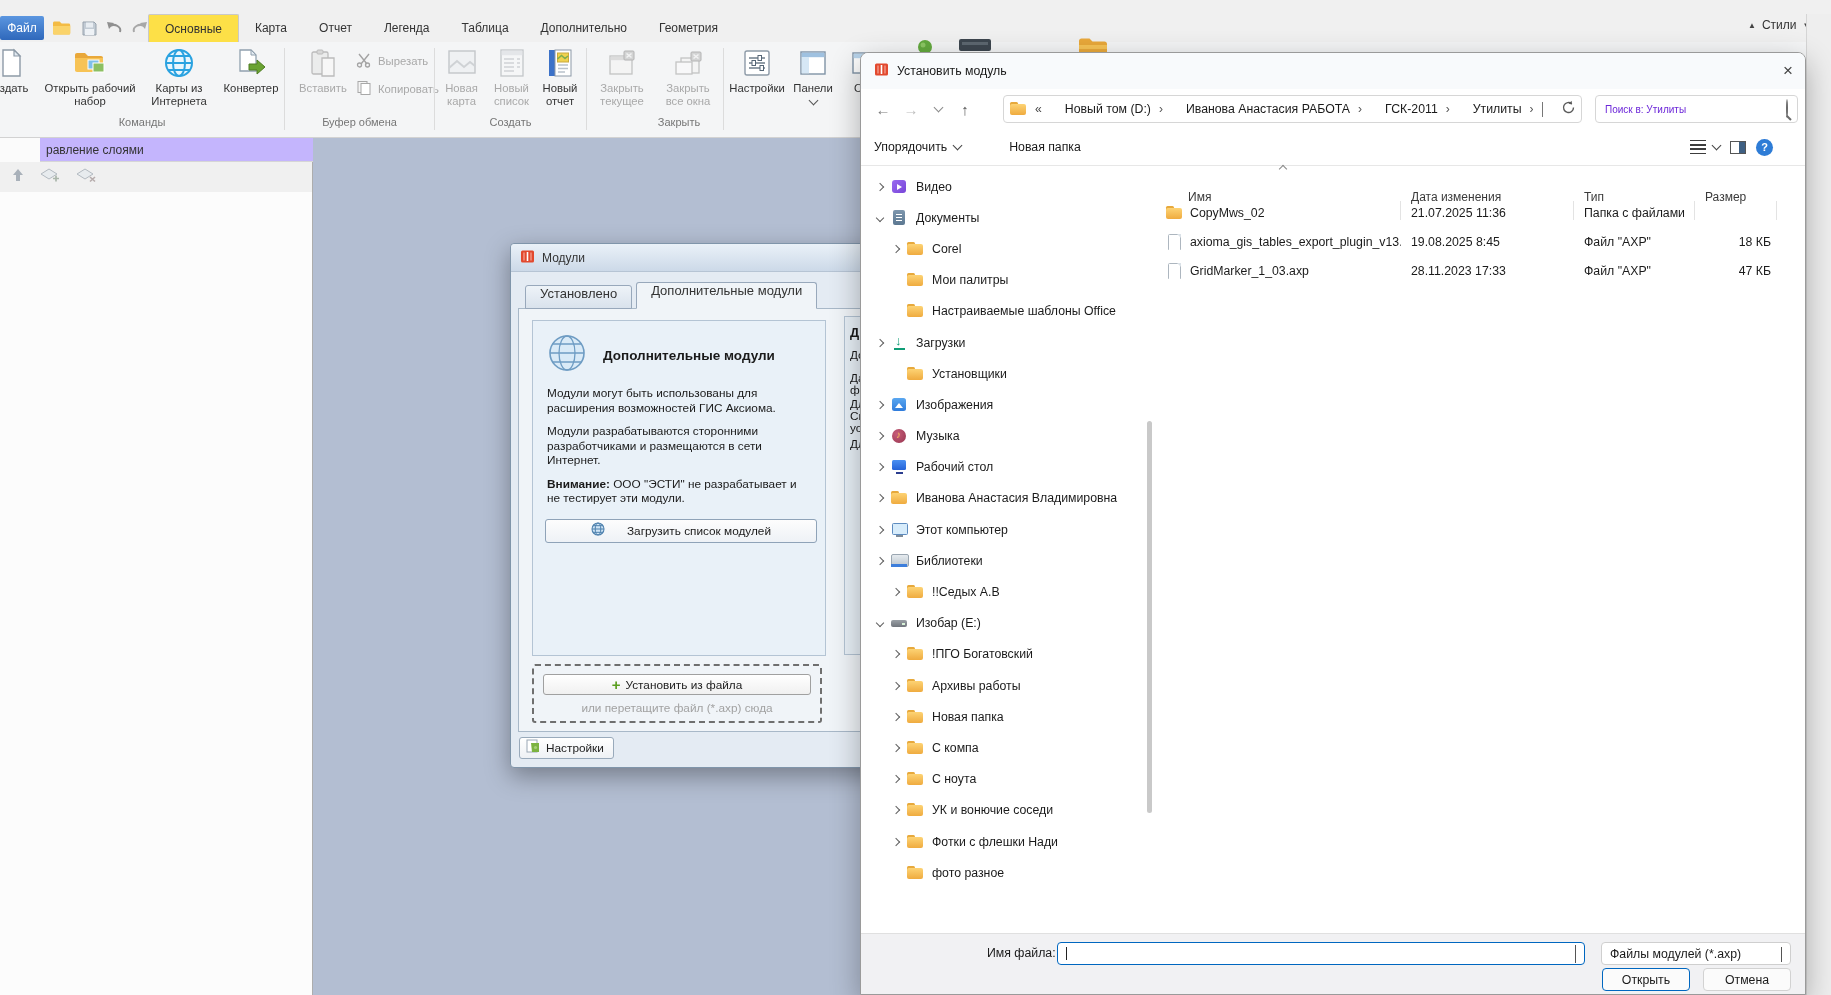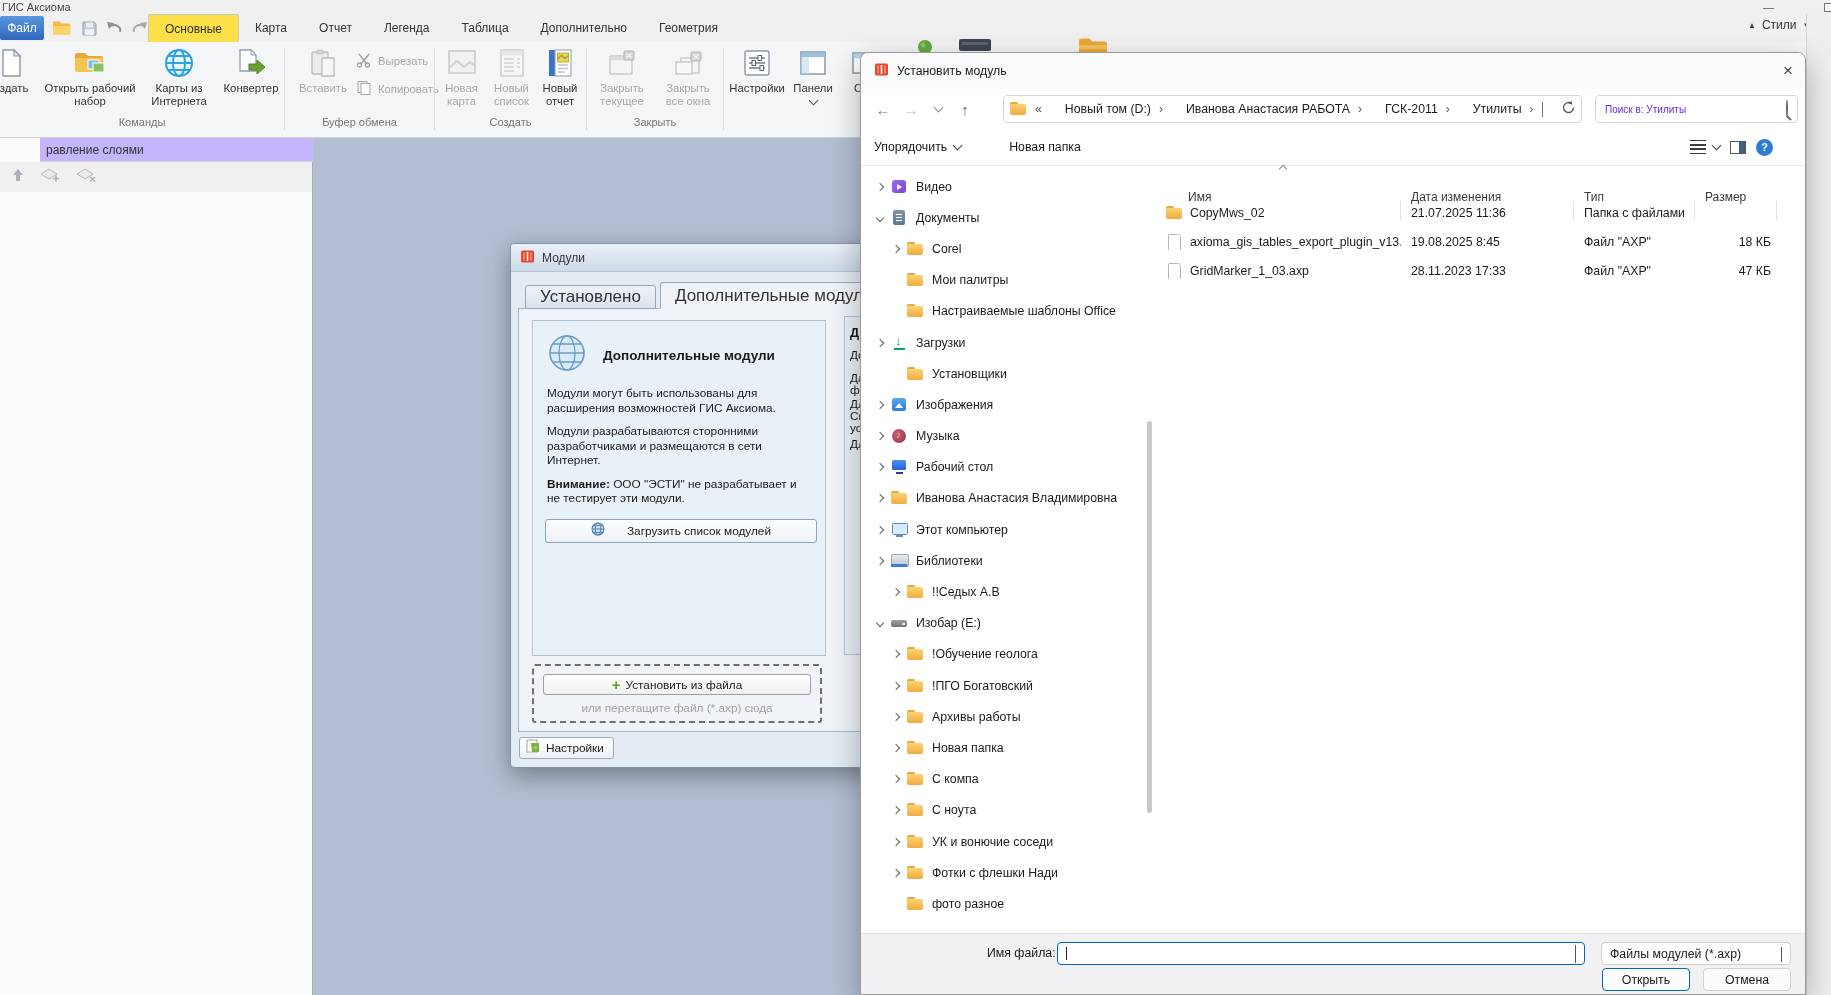--- a/index.html
+++ b/index.html
@@ -42,21 +42,21 @@
   .layers-body { position:absolute; left:0; top:54px; width:100%; height:calc(100% - 54px); background:#fcfcfc; }
 
   
   .map { position:absolute; left:313px; top:138px; width:1493px; height:857px; background:#b3bed2; }
   .rightstrip { position:absolute; left:1806px; top:14px; width:25px; height:981px; background:#eeeeee; border-left:1px solid #d5d5d5; }
 
   
   .mdlg { position:absolute; left:510px; top:243px; width:400px; height:525px; background:#e4ebf3; border:1px solid #8095aa; border-radius:4px; box-shadow:0 8px 24px rgba(0,0,0,.35); z-index:3; }
   .mdlg-title { position:absolute; left:0; top:0; width:100%; height:28px; background:linear-gradient(#eaf1f8,#ccd9e8); border-bottom:1px solid #b6c4d4; border-radius:4px 4px 0 0; display:flex; align-items:center; gap:7px; padding-left:9px; font-size:12px; color:#333; }
   .mtabs { position:absolute; left:14px; top:38px; display:flex; align-items:flex-end; gap:4px; z-index:2; }
-  .mtab { height:24px; padding:0 14px; display:flex; align-items:center; font-size:17px; background:linear-gradient(#eef3f8,#d9e2ec); border:1px solid #98a8bb; border-radius:3px 3px 0 0; }
+  .mtab { height:24px; padding:0 14px; display:flex; align-items:flex-start; font-size:13px; background:linear-gradient(#eef3f8,#d9e2ec); border:1px solid #98a8bb; border-radius:3px 3px 0 0; }
   .mtab.tabstate-true { height:27px; background:#f0f4f8; border-bottom:1px solid #f0f4f8; }
   .mpanel { position:absolute; left:7px; top:64px; width:386px; height:424px; background:#f0f4f8; border:1px solid #a8b8c8; display:flex; flex-direction:column; padding:11px 10px 8px 13px; }
   .mcard { width:294px; background:#e9f1f8; border:1px solid #b4c4d4; flex:1; padding:10px 12px; overflow:hidden; }
   .mcard-head { display:flex; align-items:center; gap:16px; margin:2px 0 8px 2px; }
   .mcard-head b { font-size:13.5px; color:#1a1a1a; }
   .mcard p { font-size:11.8px; line-height:14.5px; margin:9px 2px 0 2px; color:#1a1a1a; }
   .mload { margin-top:13px; width:272px; height:24px; background:linear-gradient(#fdfdfd,#eef2f6); border:1px solid #8fa3b8; border-radius:3px; display:flex; align-items:center; justify-content:center; gap:22px; font-size:11.8px; color:#1a1a1a; }
   .mdrop { margin-top:8px; width:290px; min-height:58px; border:2px dashed #6f6f6f; border-radius:3px; padding:8px 9px 6px; }
   .minstall { width:268px; height:21px; margin:0 auto; background:linear-gradient(#fff,#f0f0f0); border:1px solid #a0a0a0; border-radius:3px; display:flex; align-items:center; justify-content:center; gap:5px; font-size:11.8px; color:#222; }
   .minstall .plus { color:#5a9e1f; font-weight:bold; font-size:15px; line-height:1; }
@@ -151,25 +151,20 @@
   .vlist { width:16px; display:flex; flex-direction:column; gap:2.6px; }
   .vlist i { height:1.7px; background:#3c3c3c; }
   .pane-ico { width:16px; height:13px; border:1.5px solid #555; display:flex; }
   .pane-ico::after { content:""; width:45%; height:100%; background:#3e5f82; margin-left:55%; }
 </style>
 </head>
 <body>
 
 <div id="stage">
 
-  <div class="titlebar">
-    <span class="apptitle">ГИС Аксиома</span>
-    <span class="win-min">—</span>
-    <span class="win-max-frag"></span>
-  </div>
 
   <div class="tabrow">
     <div class="file-btn">Файл</div>
     <span class="qa" style="left:50px">
       <svg width="19" height="16" viewBox="0 0 19 16">
           <path d="M1 3c0-1 .6-1.6 1.6-1.6h5l2 2h7c1 0 1.6.6 1.6 1.6V13c0 1-.6 1.6-1.6 1.6H2.6C1.6 14.6 1 14 1 13z" fill="#f3bb44"></path>
           <path d="M1 6h17.2V13c0 1-.6 1.6-1.6 1.6H2.6C1.6 14.6 1 14 1 13z" fill="#fad36a"></path>
         </svg>
     </span>
     <span class="qa" style="left:78px">
@@ -349,21 +344,21 @@
       <span class="ricon">
           <svg width="32" height="30" viewBox="0 0 32 30">
             <rect x="9" y="10" width="18" height="15" fill="#f4f4f4" stroke="#b3b3b3" stroke-width="1.3"></rect>
             <rect x="4" y="14" width="16" height="12" fill="#fafafa" stroke="#b3b3b3" stroke-width="1.3"></rect>
             <rect x="19" y="4" width="10" height="9" rx="1" fill="#c9c9c9" stroke="#9e9e9e"></rect>
             <path d="M21.5 6.5l5 4M26.5 6.5l-5 4" stroke="#f2f2f2" stroke-width="1.6"></path>
           </svg>
         </span>
       <span class="rlabel">Закрыть все окна</span>
     </div>
-    <div class="rgrouplabel" style="left:587px;width:136px">Закрыть</div>
+    <div class="rgrouplabel" style="left:611px;width:136px">Закрыть</div>
     <div class="rsep" style="left:723px"></div>
 
     <div class="rbtn" style="left:727px;width:60px">
       <span class="ricon">
           <svg width="30" height="30" viewBox="0 0 30 30">
             <rect x="3" y="3" width="24" height="24" rx="2" fill="#fff" stroke="#8d9aa7" stroke-width="1.4"></rect>
             <path d="M7 10h16M7 15h16M7 20h16" stroke="#6f7d8a" stroke-width="1.6"></path>
             <rect x="16" y="7.5" width="3.5" height="5" fill="#fff" stroke="#566676"></rect>
             <rect x="10" y="12.5" width="3.5" height="5" fill="#fff" stroke="#566676"></rect>
             <rect x="18" y="17.5" width="3.5" height="5" fill="#fff" stroke="#566676"></rect>
@@ -668,25 +663,20 @@
           <span class="ticon ticon-folder"></span>
           <span>!!Седых А.В</span>
         </div>
 
         <div class="tree-row ind-0">
           <span class="chev chev-down"></span>
           <span class="ticon ticon-drive"></span>
           <span>Изобар (E:)</span>
         </div>
 
-        <div class="tree-row ind-1">
-          <span class="chev chev-right"></span>
-          <span class="ticon ticon-folder"></span>
-          <span>!Обучение геолога</span>
-        </div>
 
         <div class="tree-row ind-1">
           <span class="chev chev-right"></span>
           <span class="ticon ticon-folder"></span>
           <span>!ПГО Богатовский</span>
         </div>
 
         <div class="tree-row ind-1">
           <span class="chev chev-right"></span>
           <span class="ticon ticon-folder"></span>

